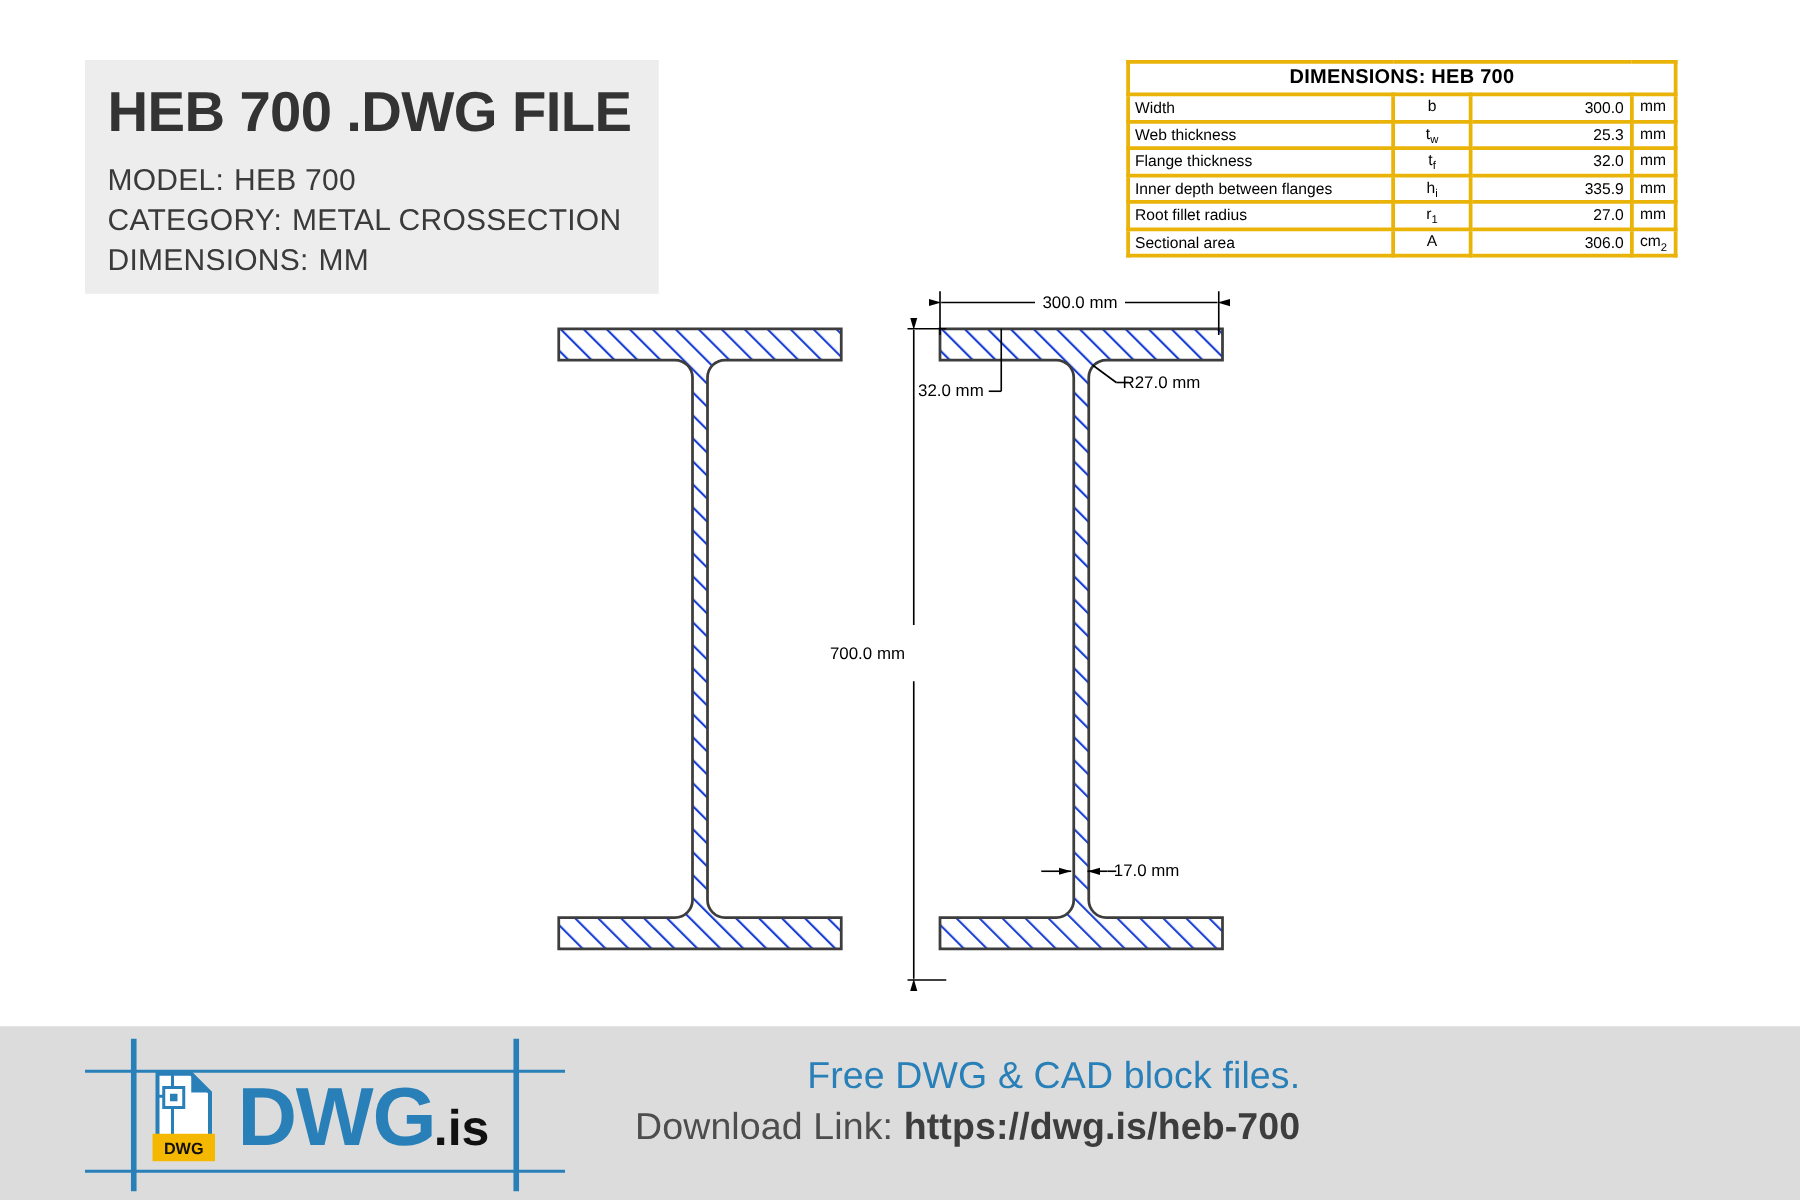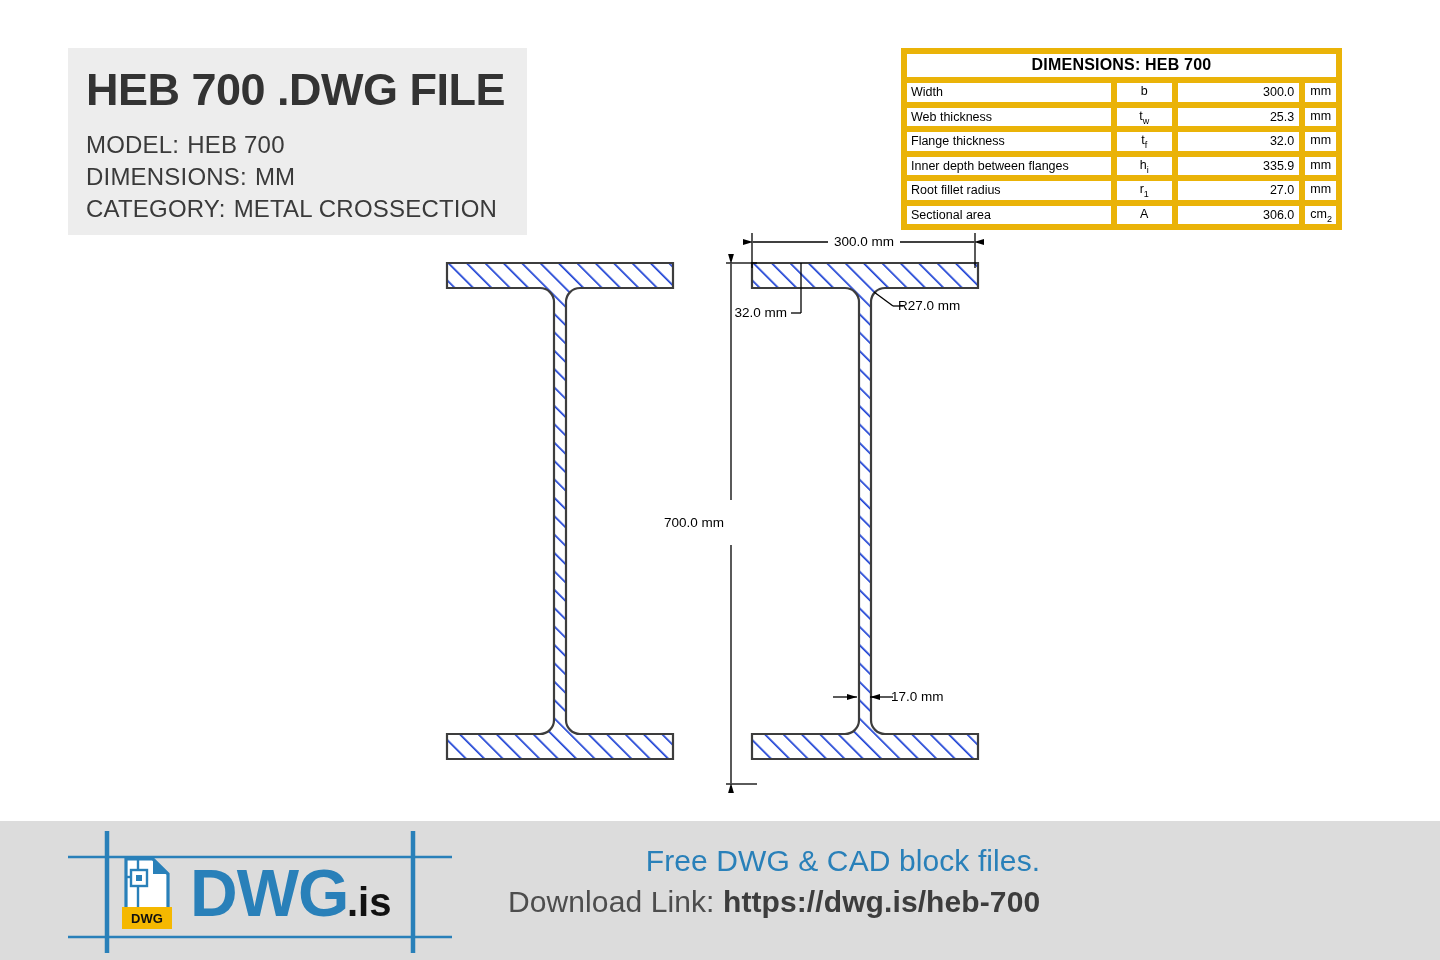--- a/index.html
+++ b/index.html
@@ -26,21 +26,21 @@
   }
   .meta-line .mval{margin-left:8px;}
 
   
   #dim-table{
     position:absolute;left:901px;top:48px;width:441px;
     border-collapse:collapse;border:2px solid #000;
     background:#fff;font-size:12.5px;color:#000;
   }
   #dim-table td,#dim-table th{
-    border:6px solid #eab308;padding:1px 4px;height:17px;
+    border:3px solid #eab308;padding:1px 4px;height:17px;
     box-sizing:border-box;vertical-align:middle;
   }
   #dim-table .thead td{
     text-align:center;font-weight:bold;font-size:16px;padding:2px 0 3px;
     letter-spacing:0.2px;
   }
   .c-label{width:214px;text-align:left;}
   .c-sym{width:62px;text-align:center;}
   .c-val{width:130px;text-align:right;padding-right:5px !important;}
   .c-unit{width:35px;text-align:left;padding-left:5px !important;}
@@ -69,24 +69,24 @@
 </style>
 </head>
 <body>
 
 <div id="header-card">
   <div id="page-title">HEB 700 .DWG FILE</div>
   <div class="meta-line">
     <span>MODEL:</span><span class="mval">HEB 700</span>
   </div>
   <div class="meta-line">
+    <span>CATEGORY:</span><span class="mval">METAL CROSSECTION</span>
+  </div>
+  <div class="meta-line">
     <span>DIMENSIONS:</span><span class="mval">MM</span>
-  </div>
-  <div class="meta-line">
-    <span>CATEGORY:</span><span class="mval">METAL CROSSECTION</span>
   </div>
 </div>
 
 <table id="dim-table">
   <tbody>
     <tr class="thead">
       <td colspan="4">DIMENSIONS: HEB 700</td>
     </tr>
     <tr>
       <td class="c-label">Width</td>

